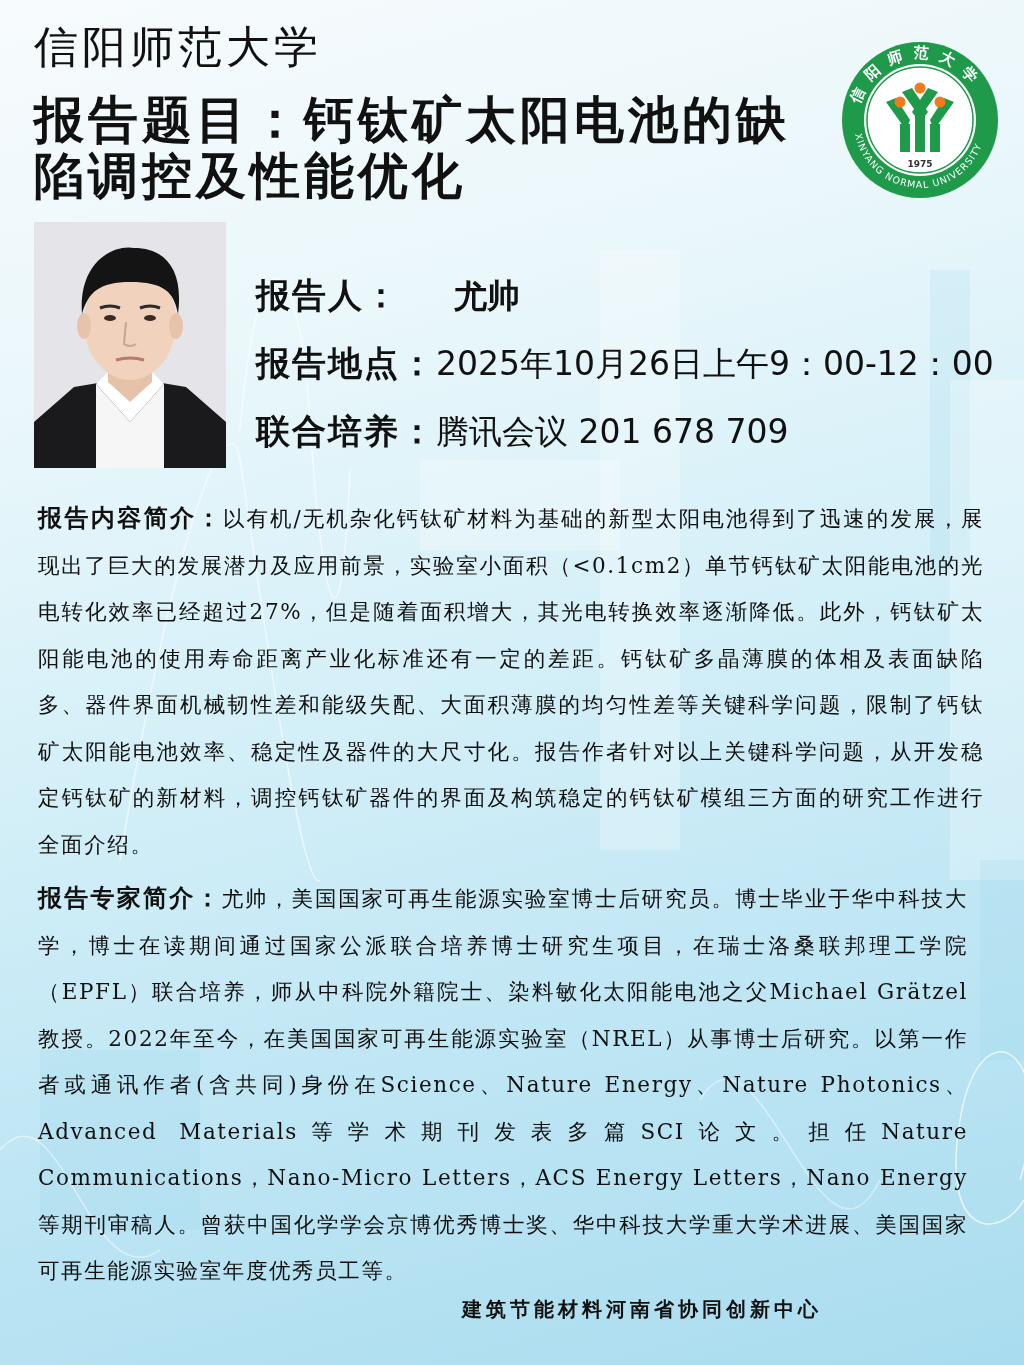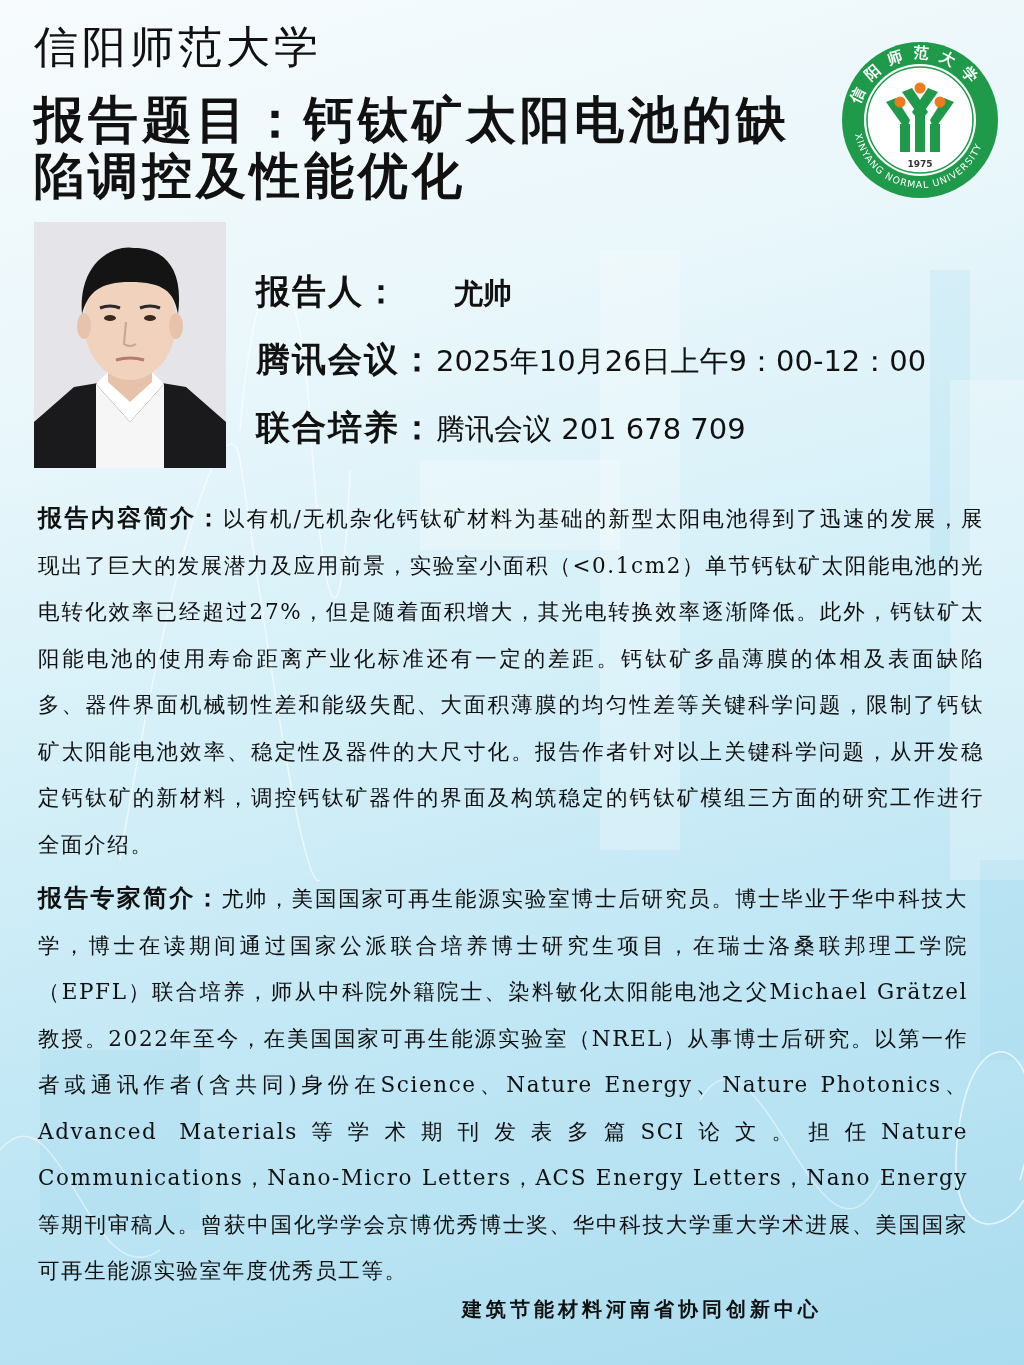--- a/index.html
+++ b/index.html
@@ -24,21 +24,21 @@
     }
     .logo { position: absolute; left: 840px; top: 40px; width: 160px; height: 160px; }
 
     .photo {
       position: absolute; left: 34px; top: 222px; width: 192px; height: 246px;
       background: #e6e6ea; overflow: hidden;
     }
 
     .info-row { position: absolute; left: 256px; font-size: 34px; display: flex; align-items: baseline; }
     .info-label { font-weight: bold; letter-spacing: 2px; }
-    .info-value { font-family: "DejaVu Sans", "Liberation Sans", sans-serif; font-size: 29px; margin-top: 12px; }
+    .info-value { font-family: "DejaVu Sans", "Liberation Sans", sans-serif; font-size: 33px; margin-top: 12px; }
     .info-value.cn { font-family: "DejaVu Serif", serif; font-weight: bold; }
 
     .para {
       position: absolute; left: 38px; width: 946px;
       font-size: 21.5px; line-height: 46.5px; letter-spacing: 1.6px; text-align: justify;
     }
     .para .lead { font-weight: bold; font-size: 24px; letter-spacing: 2px; }
 
     .footer-org {
       position: absolute; left: 462px; top: 1296px;
@@ -127,21 +127,21 @@
     <path d="M92 100 L90 122 Q96 126 102 122" stroke="#c9a48e" stroke-width="2" fill="none"></path>
     <path d="M82 138 Q96 134 110 138" stroke="#b67a6e" stroke-width="3" fill="none"></path>
   </svg>
 </div>
 
 <div class="info-row" style="top:262px;">
   <span class="info-label">报告人：</span>
   <span class="info-value cn" style="margin-left:54px;">尤帅</span>
 </div>
 <div class="info-row" style="top:330px;">
-  <span class="info-label">腾讯会议：</span>
+  <span class="info-label">报告地点：</span>
   <span class="info-value">2025年10月26日上午9：00-12：00</span>
 </div>
 <div class="info-row" style="top:398px;">
   <span class="info-label">联合培养：</span>
   <span class="info-value">腾讯会议 201 678 709</span>
 </div>
 
 <div class="para" style="top:495px;">
   <span class="lead">报告内容简介：</span><span>以有机/无机杂化钙钛矿材料为基础的新型太阳电池得到了迅速的发展，展现出了巨大的发展潜力及应用前景，实验室小面积（&lt;0.1cm2）单节钙钛矿太阳能电池的光电转化效率已经超过27%，但是随着面积增大，其光电转换效率逐渐降低。此外，钙钛矿太阳能电池的使用寿命距离产业化标准还有一定的差距。钙钛矿多晶薄膜的体相及表面缺陷多、器件界面机械韧性差和能级失配、大面积薄膜的均匀性差等关键科学问题，限制了钙钛矿太阳能电池效率、稳定性及器件的大尺寸化。报告作者针对以上关键科学问题，从开发稳定钙钛矿的新材料，调控钙钛矿器件的界面及构筑稳定的钙钛矿模组三方面的研究工作进行全面介绍。</span>
 </div>

